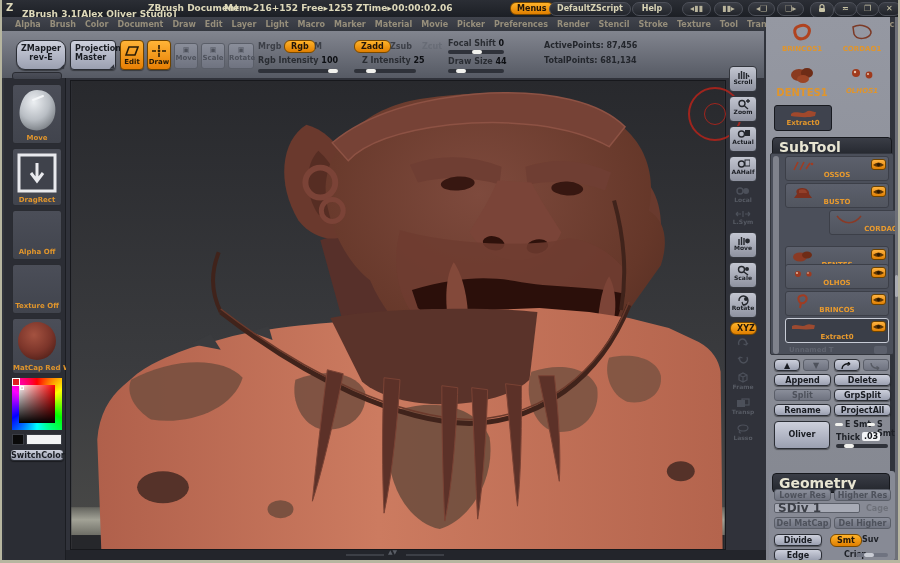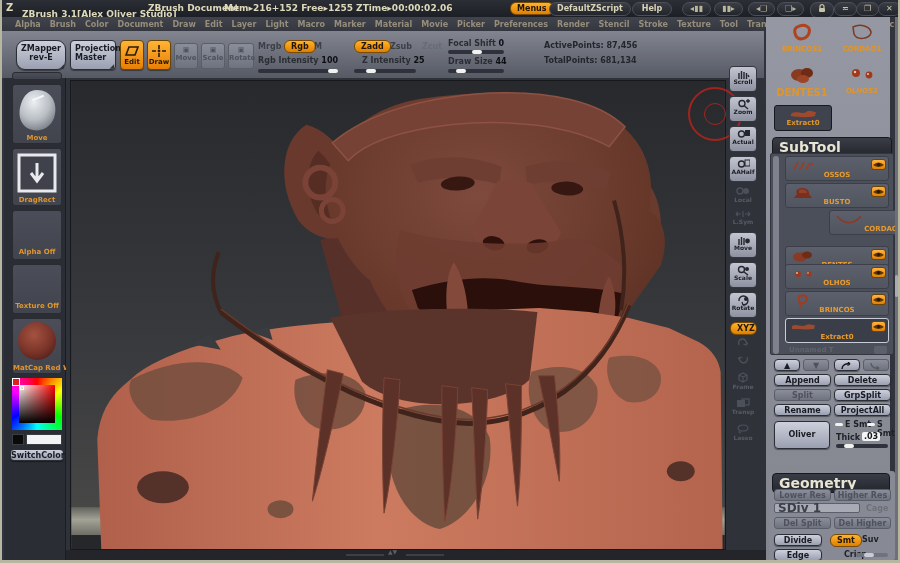--- a/index.html
+++ b/index.html
@@ -607,21 +607,21 @@
     <span class="ab darktxt b f9" style="left:8px;top:440px;margin-top:40px;">Layers</span>
 
     <div class="ab" style="left:3px;top:454px;width:126px;height:90px;background:#878a95;border-radius:3px;"></div>
     <div class="rhdr" style="left:6px;top:456px;width:118px;">Geometry</div>
     <div class="ab dimbtn rbtn" style="left:8px;top:472px;">Lower Res</div>
     <div class="ab dimbtn rbtn" style="left:68px;top:472px;">Higher Res</div>
     <div class="ab" style="left:8px;top:486px;width:86px;height:10px;background:#a8abb6;border:1px solid #5c606a;border-radius:2px;font-size:12px;font-weight:bold;color:#3c3f47;padding-left:3px;line-height:9px;">
       <span>SDiv</span> <span>1</span>
     </div>
     <span class="dimtxt" style="left:100px;top:487px;">Cage</span>
-    <div class="ab dimbtn rbtn" style="left:8px;top:500px;">Del Split</div>
+    <div class="ab dimbtn rbtn" style="left:8px;top:500px;">Del MatCap</div>
     <div class="ab dimbtn rbtn" style="left:68px;top:500px;">Del Higher</div>
 
     <div class="ab lbtn rbtn2" style="left:8px;top:517px;width:48px;">Divide</div>
     <span class="ab orangepill" style="left:64px;top:517px;">Smt</span>
     <span class="ab darktxt b f8" style="left:96px;top:518px;">Suv</span>
     <div class="ab lbtn rbtn2" style="left:8px;top:532px;width:48px;">Edge Loop</div>
     <span class="ab darktxt b f8" style="left:78px;top:533px;">Crisp</span>
     <div class="ab sld" style="left:90px;top:536px;width:32px;background:#6f7380;">
         <div class="sldh" style="left:8px;background:#c9ccd4;"></div>
       </div>

